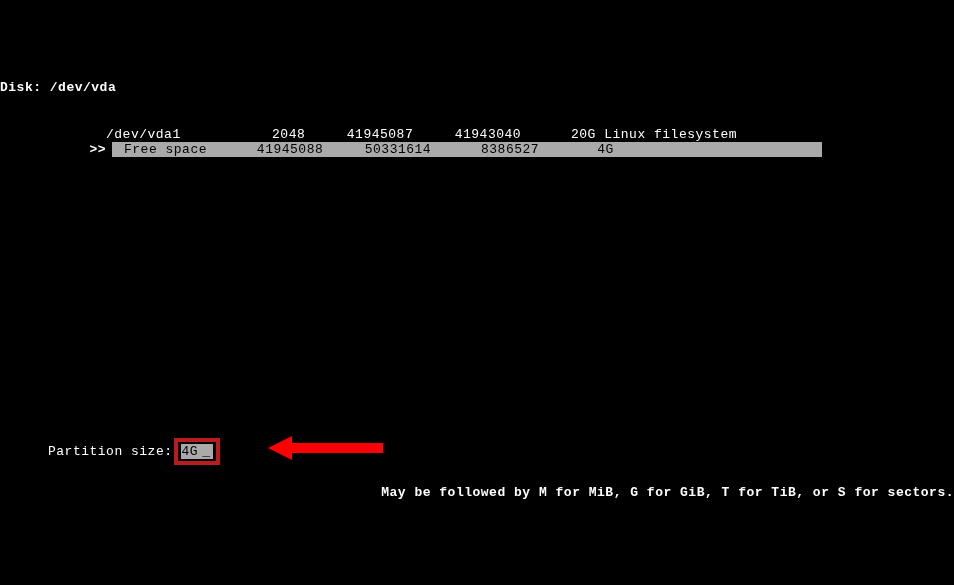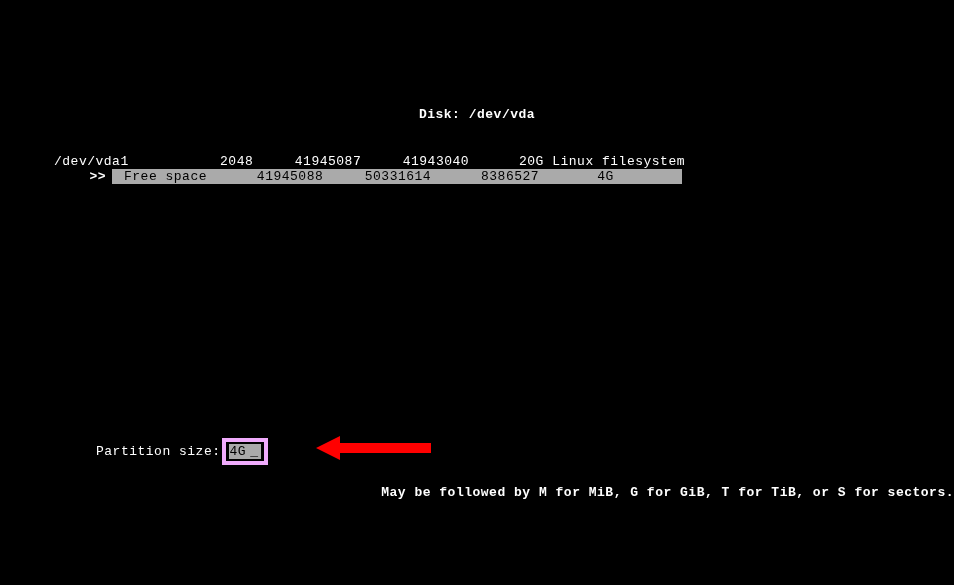--- a/index.html
+++ b/index.html
@@ -12,73 +12,71 @@
       height: 585px;
       background: #000;
       color: #fff;
       font-family: "Courier New", monospace;
       font-size: 13px;
       letter-spacing: 0.5px;
       position: relative;
       overflow: hidden;
     }
     .header {
-      text-align: center;
-      padding-top: 108px;
+      padding-top: 81px;
       line-height: 1.15;
     }
     .header .title {
       font-weight: bold;
     }
     .table {
       margin-top: 22px;
       font-family: "Courier New", monospace;
     }
     .table-header {
       font-weight: bold;
       white-space: pre;
       padding-left: 130px;
     }
     .row {
       white-space: pre;
-      padding-left: 54px;
+      padding-left: 106px;
       margin-top: 31px;
     }
     .row-selected-wrapper {
       display: flex;
       align-items: center;
     }
     .selector {
       width: 112px;
       text-align: right;
       font-weight: bold;
       padding-right: 6px;
     }
     .row-selected {
       background: #aaa;
       color: #000;
       white-space: pre;
       padding-left: 12px;
-      width: 570px;
+      width: 710px;
     }
     .prompt-area {
       position: absolute;
       top: 438px;
       left: 48px;
-      margin-left: 48px;
     }
     .prompt-line {
       display: flex;
       align-items: center;
     }
     .prompt-label {
       color: #fff;
     }
     .input-box {
-      border: 4px solid #f0abfc;
+      border: 4px solid #b91c1c;
       padding: 2px 3px;
       margin-left: 1px;
       display: inline-block;
     }
     .input-box .highlight {
       background: #aaa;
       color: #000;
       padding: 0 1px;
     }
     .input-box .cursor {

